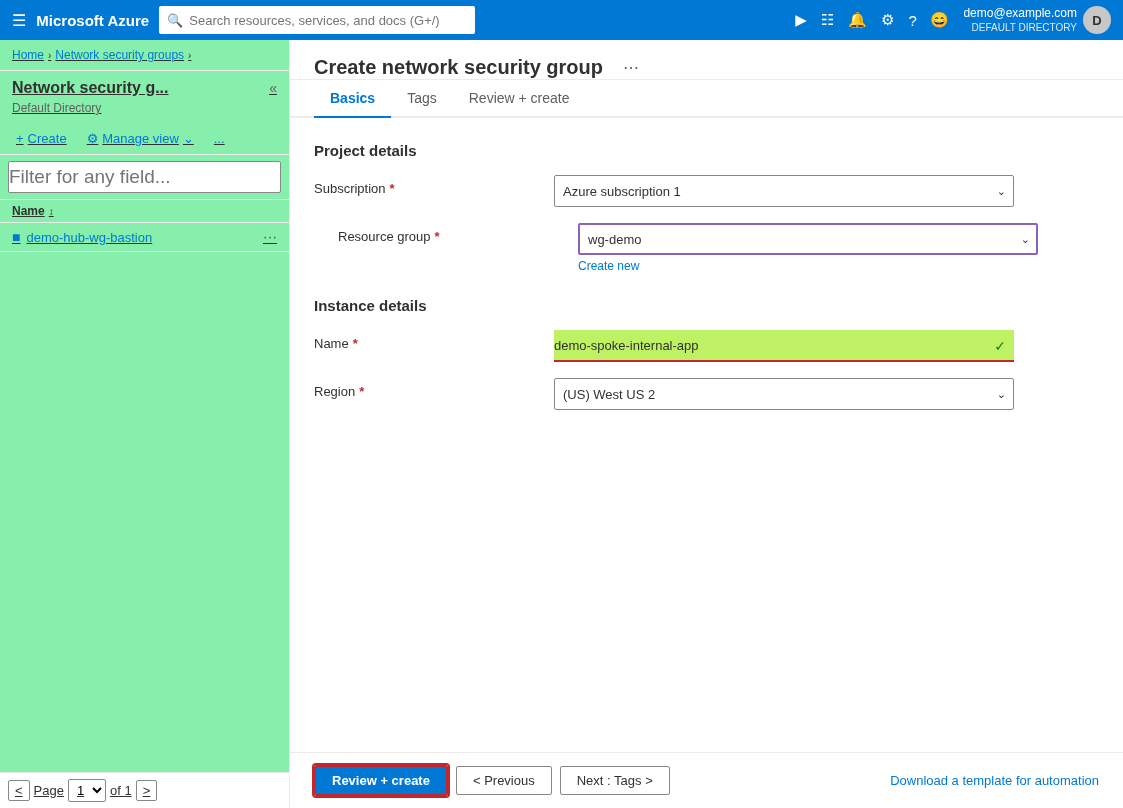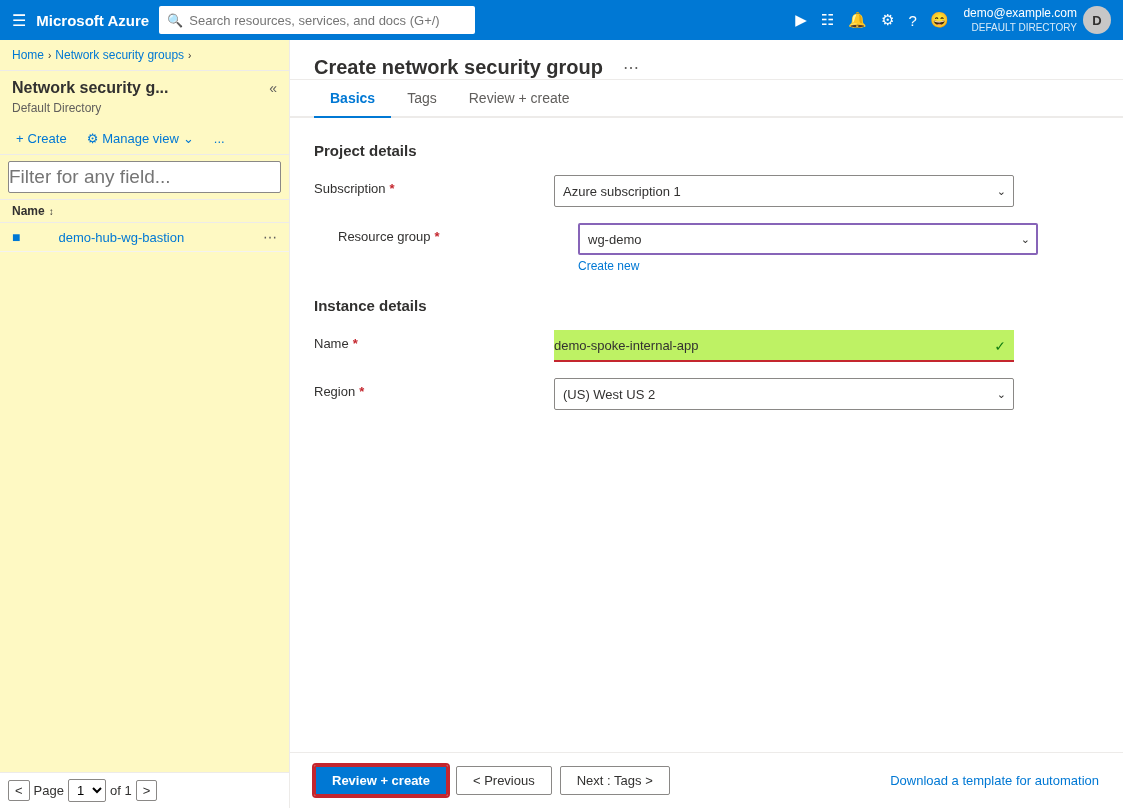--- a/index.html
+++ b/index.html
@@ -33,23 +33,24 @@
       width: 28px; height: 28px; border-radius: 50%;
       background: #c7c7c7; display: flex; align-items: center; justify-content: center;
       font-size: 13px; color: #323130; font-weight: 600;
     }
 
     
     .layout { display: flex; margin-top: 40px; height: calc(100vh - 40px); }
 
     
     .sidebar {
-      width: 290px; background: #fef9c3; border-right: 1px solid #edebe9;
+      width: 290px; background: #86efac; border-right: 1px solid #edebe9;
       display: flex; flex-direction: column; overflow: hidden;
       flex-shrink: 0;
+      text-decoration: underline;
     }
     .sidebar-breadcrumb {
       display: flex; align-items: center; gap: 4px;
       padding: 8px 12px; font-size: 12px; color: #0078d4;
       border-bottom: 1px solid #edebe9;
     }
     .sidebar-breadcrumb span { color: #323130; }
     .sidebar-breadcrumb a { color: #0078d4; text-decoration: none; }
     .breadcrumb-chevron { color: #605e5c; font-size: 10px; }
     .sidebar-header {
@@ -81,21 +82,21 @@
       color: #323130; border-bottom: 1px solid #edebe9;
     }
     .sidebar-col-sort { margin-left: 4px; font-size: 10px; }
     .sidebar-list { flex: 1; overflow-y: auto; }
     .sidebar-item {
       display: flex; align-items: center; justify-content: space-between;
       padding: 6px 12px; cursor: pointer; border-bottom: 1px solid #f3f2f1;
     }
     .sidebar-item-left { display: flex; align-items: center; gap: 6px; }
     .sidebar-item-icon { color: #0078d4; font-size: 14px; }
-    .sidebar-item-name { font-size: 13px; color: #0078d4; margin-left: 32px; }
+    .sidebar-item-name { font-size: 13px; color: #0078d4; }
     .sidebar-item-more { color: #605e5c; cursor: pointer; font-size: 14px; }
 
     
     .sidebar-pagination {
       display: flex; align-items: center; gap: 4px;
       padding: 6px 8px; border-top: 1px solid #edebe9;
       font-size: 13px; background: #fff;
     }
     .page-btn {
       border: 1px solid #8a8886; background: #fff; cursor: pointer;

